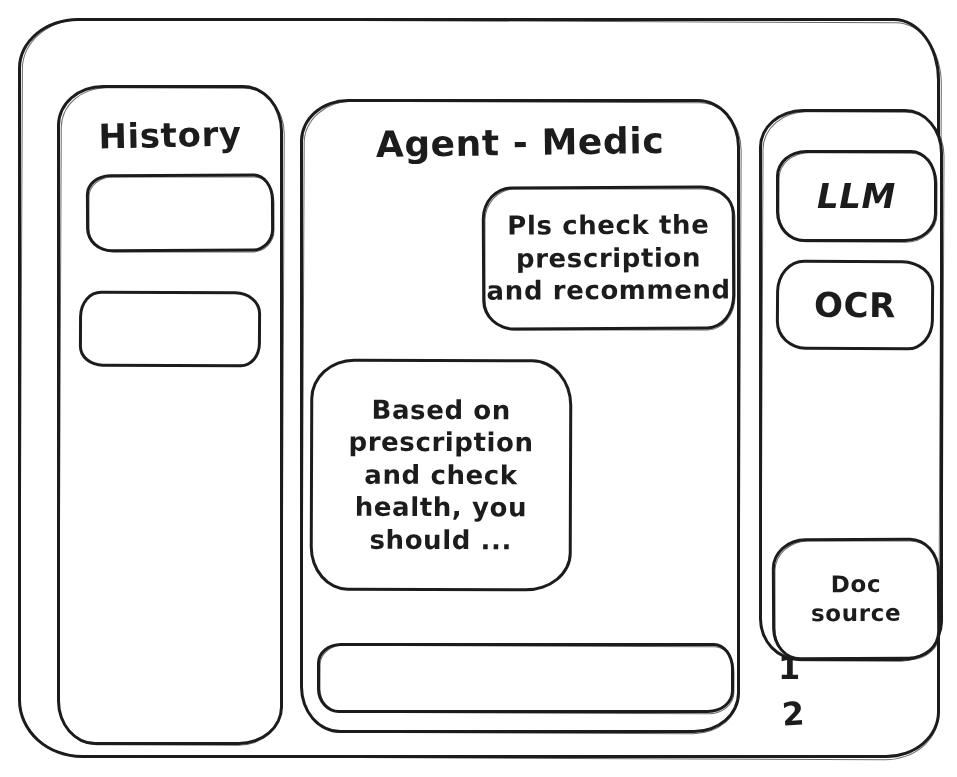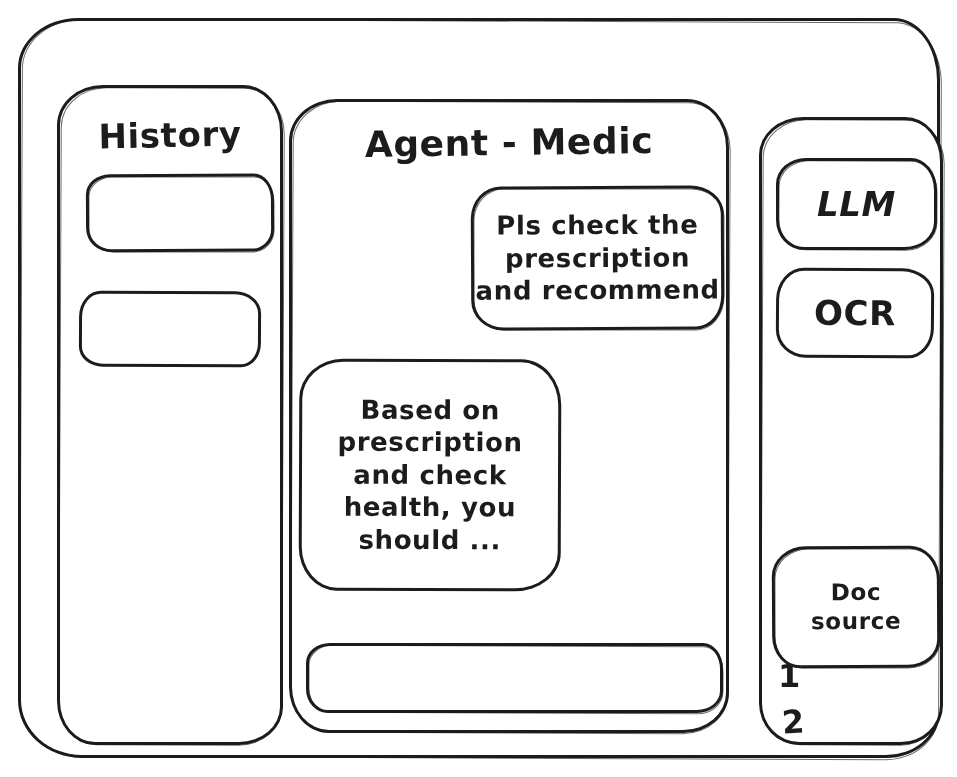--- a/index.html
+++ b/index.html
@@ -59,21 +59,21 @@
     transform: rotate(-0.3deg);
   }
   #history-item-2 {
     left: 19px; top: 203px; width: 182px; height: 76px;
     border-radius: 22px 26px 20px 24px / 26px 22px 24px 20px;
     transform: rotate(0.3deg);
   }
 
   
   #chat-panel {
-    left: 268px; top: 78px; width: 440px; height: 634px;
+    left: 279px; top: 78px; width: 440px; height: 634px;
     border-radius: 48px 42px 46px 40px / 42px 48px 40px 46px;
   }
   #chat-title {
     left: 0; top: 18px; width: 100%;
     font-size: 36px;
     transform: rotate(-0.8deg);
   }
   .bubble {
     display: flex;
     align-items: center;
@@ -91,21 +91,21 @@
     transform: rotate(0.2deg);
   }
   #chat-input {
     left: 14px; top: 541px; width: 417px; height: 70px;
     border-radius: 24px 20px 26px 22px / 20px 26px 22px 24px;
     cursor: text;
   }
 
   
   #tool-panel {
-    left: 738px; top: 96px; width: 184px; height: 628px;
+    left: 738px; top: 88px; width: 184px; height: 552px;
     border-radius: 44px 38px 42px 40px / 38px 44px 40px 42px;
   }
   .tool-btn {
     display: flex;
     align-items: center;
     justify-content: center;
     cursor: pointer;
   }
   #btn-llm {
     left: 14px; top: 38px; width: 161px; height: 92px;

